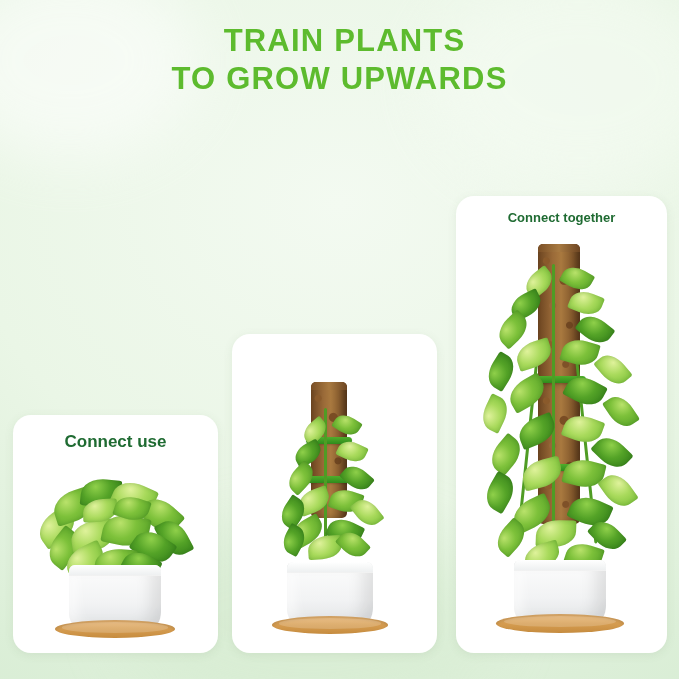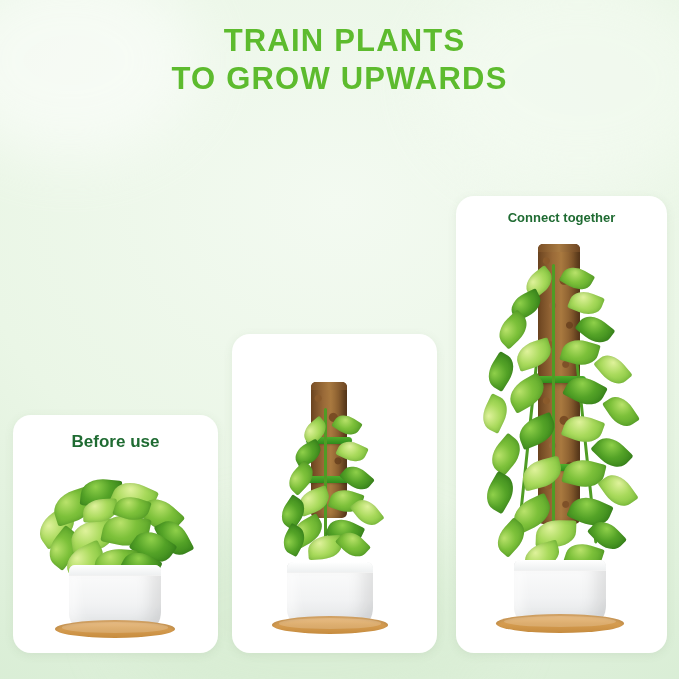--- a/index.html
+++ b/index.html
@@ -162,21 +162,21 @@
   <div class="bg-blob" style="left:-60px;top:-40px;width:260px;height:200px;background:#ffffff;"></div>
   <div class="bg-blob" style="left:430px;top:-30px;width:300px;height:220px;background:#f6fcf4;"></div>
   <div class="bg-blob" style="left:120px;top:520px;width:380px;height:200px;background:#cfe8c9;opacity:0.35;"></div>
 
   <div class="headline">
     <span class="line l1">TRAIN PLANTS</span>
     <span class="line l2">TO GROW UPWARDS</span>
   </div>
 
   <div class="card" id="card-before">
-    <div class="card-title">Before use</div>
+    <div class="card-title">Connect use</div>
 
     <div class="scene">
 
       <div style="position:absolute;left:18px;top:62px;width:170px;height:106px;">
         <div class="leaf light" style="left:6px;  top:36px; width:40px;height:28px;transform:rotate(-35deg);"></div>
         <div class="leaf" style="left:22px; top:14px; width:42px;height:30px;transform:rotate(-18deg);"></div>
         <div class="leaf dark" style="left:50px; top:2px;  width:40px;height:28px;transform:rotate(6deg);"></div>
         <div class="leaf light" style="left:82px; top:6px;  width:42px;height:29px;transform:rotate(24deg);"></div>
         <div class="leaf" style="left:110px;top:24px; width:40px;height:28px;transform:rotate(42deg);"></div>
         <div class="leaf dark" style="left:124px;top:48px; width:38px;height:26px;transform:rotate(62deg);"></div>

